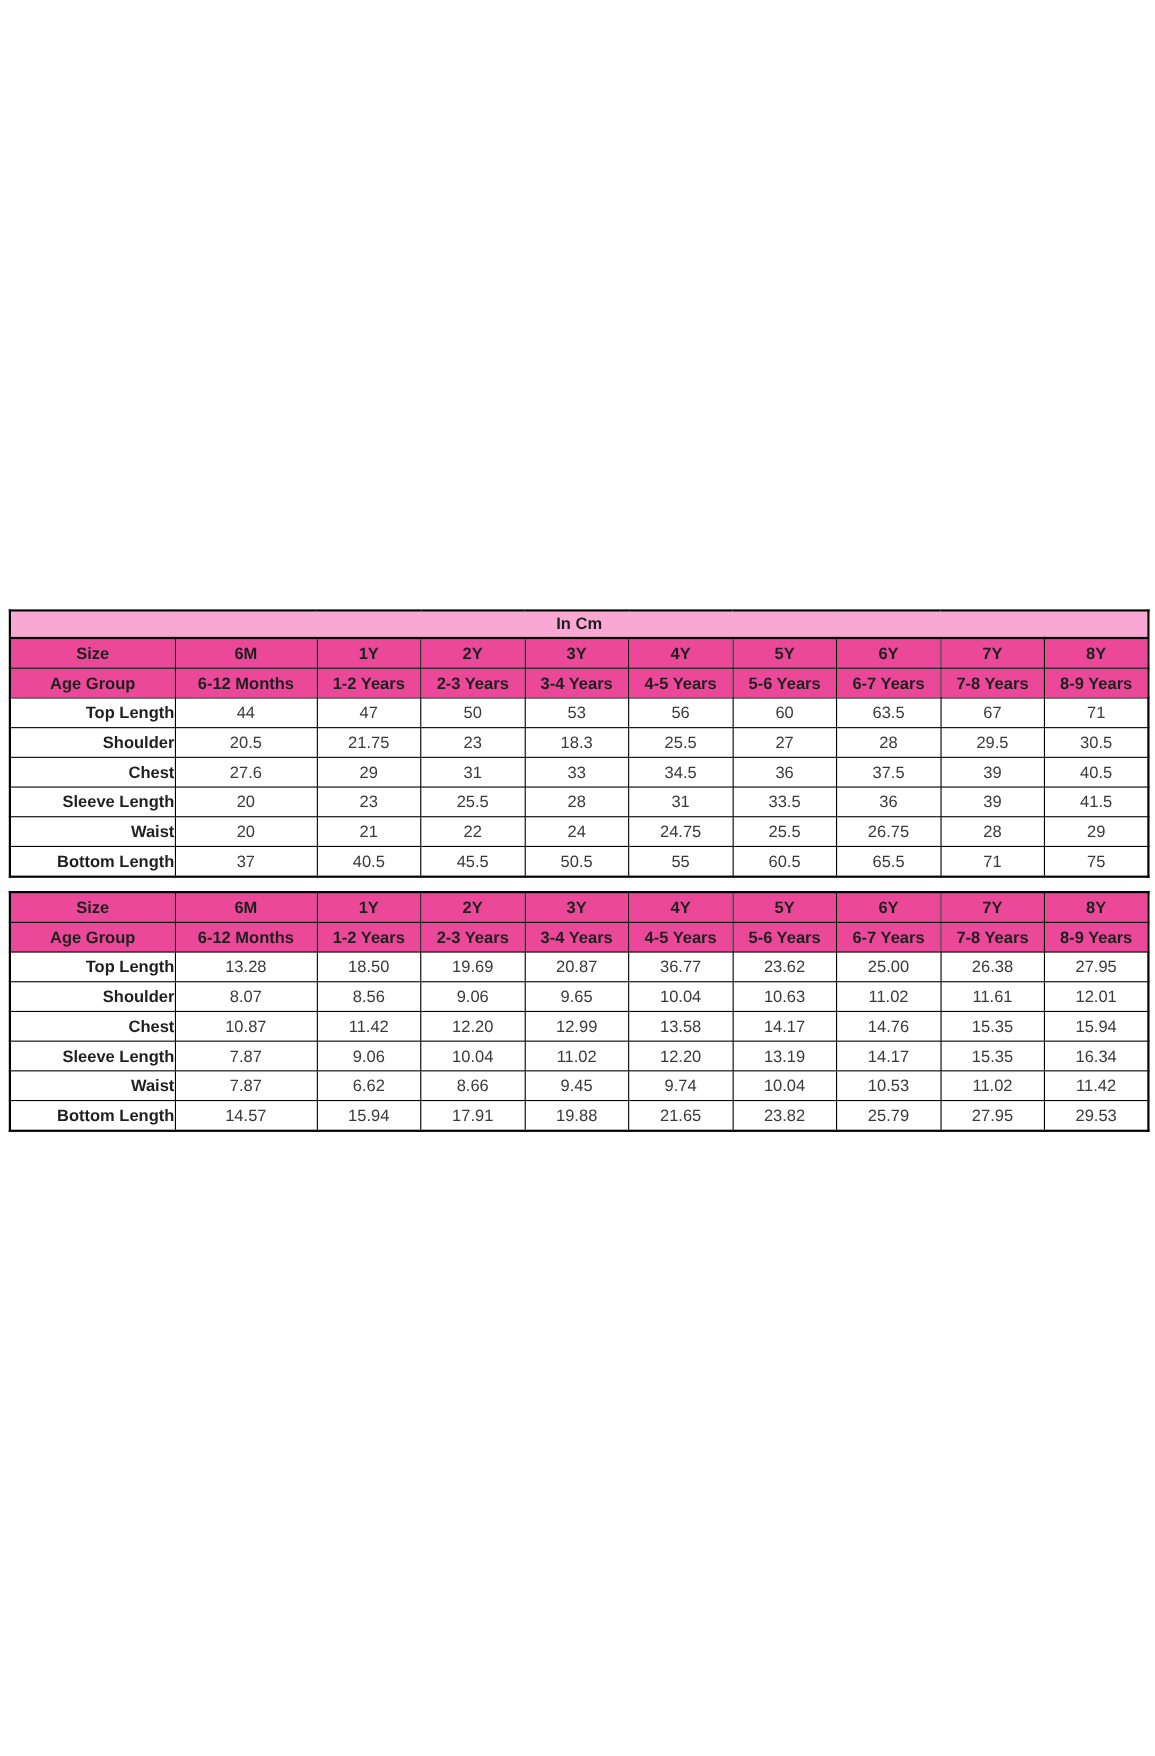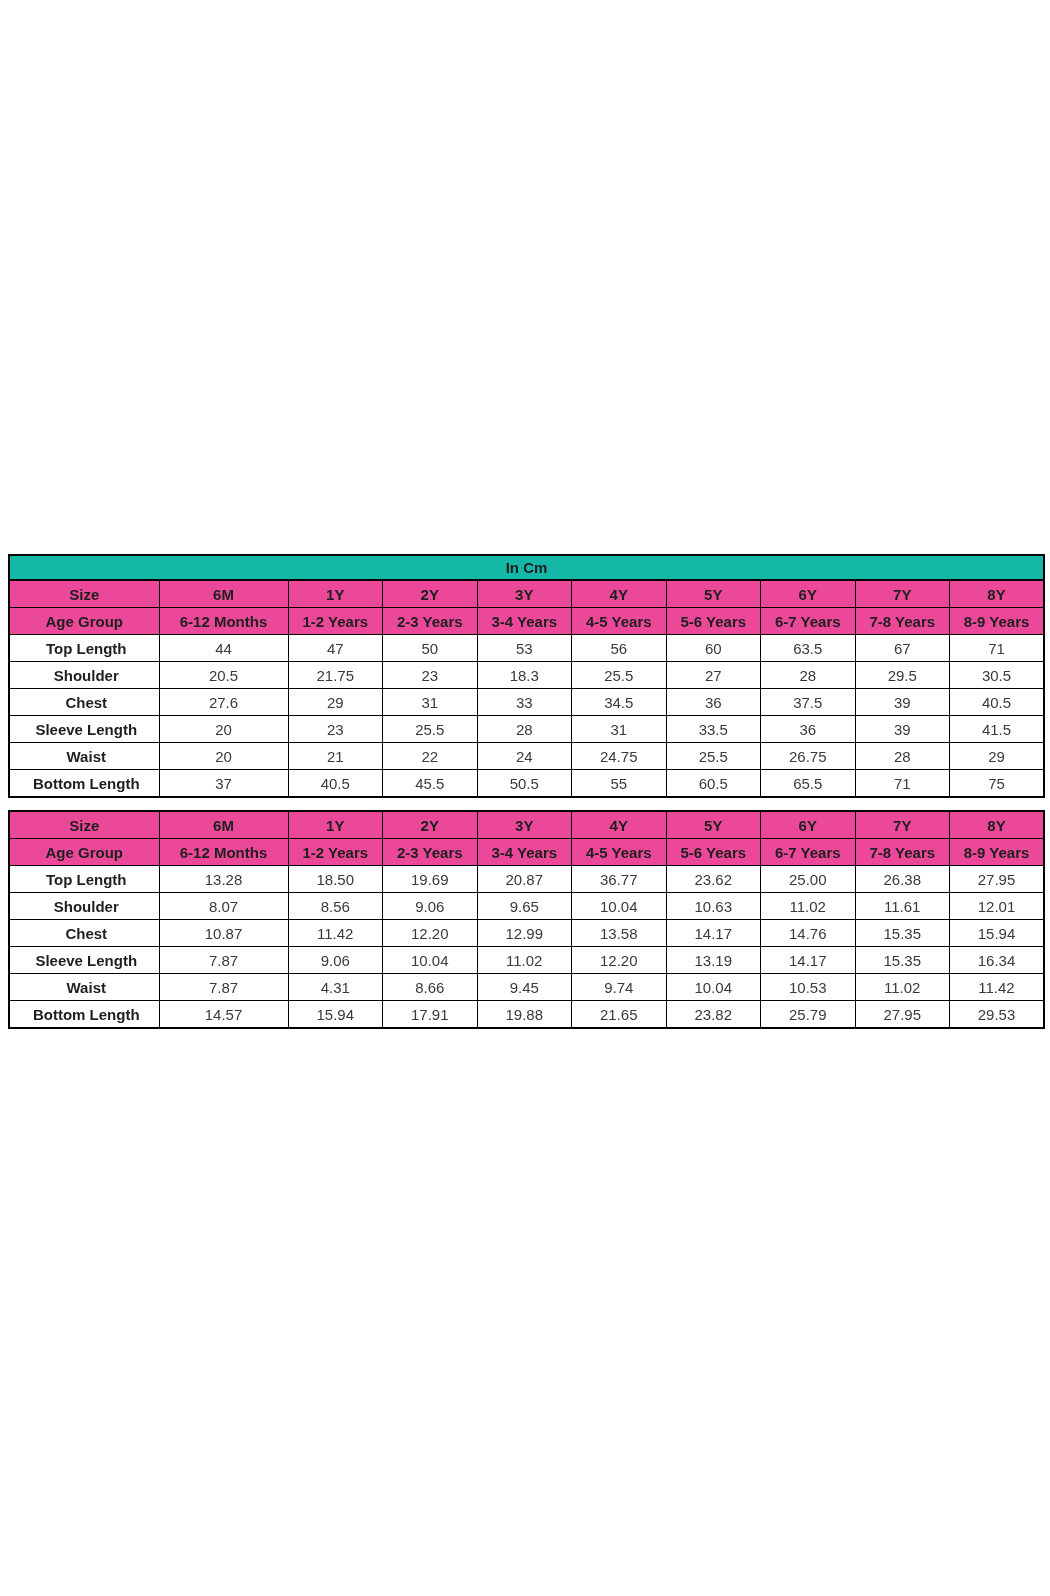--- a/index.html
+++ b/index.html
@@ -31,33 +31,33 @@
     height: 26px;
     padding: 0;
     text-align: center;
     vertical-align: middle;
     font-size: 15px;
     color: #3a3a3a;
     overflow: hidden;
     white-space: nowrap;
   }
   .title-row td {
-    background: #14b8a6;
+    background: #f9a8d4;
     font-weight: bold;
     color: #1f1f1f;
     height: 23px;
     border-bottom: 2px solid #000000;
   }
   .header-row td {
     background: #ec4899;
     font-weight: bold;
     color: #1f1f1f;
   }
   td.lbl {
-    text-align: center;
+    text-align: right;
     padding-left: 4px;
     font-weight: bold;
     color: #1f1f1f;
   }
   .header-row td.lbl {
     text-align: center;
     padding-left: 0;
   }
 </style>
 </head>
@@ -262,21 +262,21 @@
             <td data-name="value-cell">11.02</td>
             <td data-name="value-cell">12.20</td>
             <td data-name="value-cell">13.19</td>
             <td data-name="value-cell">14.17</td>
             <td data-name="value-cell">15.35</td>
             <td data-name="value-cell">16.34</td>
           </tr>
           <tr class="data-row" data-name="table-row">
             <td class="lbl" data-name="measurement-label">Waist</td>
             <td data-name="value-cell">7.87</td>
-            <td data-name="value-cell">4.31</td>
+            <td data-name="value-cell">6.62</td>
             <td data-name="value-cell">8.66</td>
             <td data-name="value-cell">9.45</td>
             <td data-name="value-cell">9.74</td>
             <td data-name="value-cell">10.04</td>
             <td data-name="value-cell">10.53</td>
             <td data-name="value-cell">11.02</td>
             <td data-name="value-cell">11.42</td>
           </tr>
           <tr class="data-row" data-name="table-row">
             <td class="lbl" data-name="measurement-label">Bottom Length</td>

